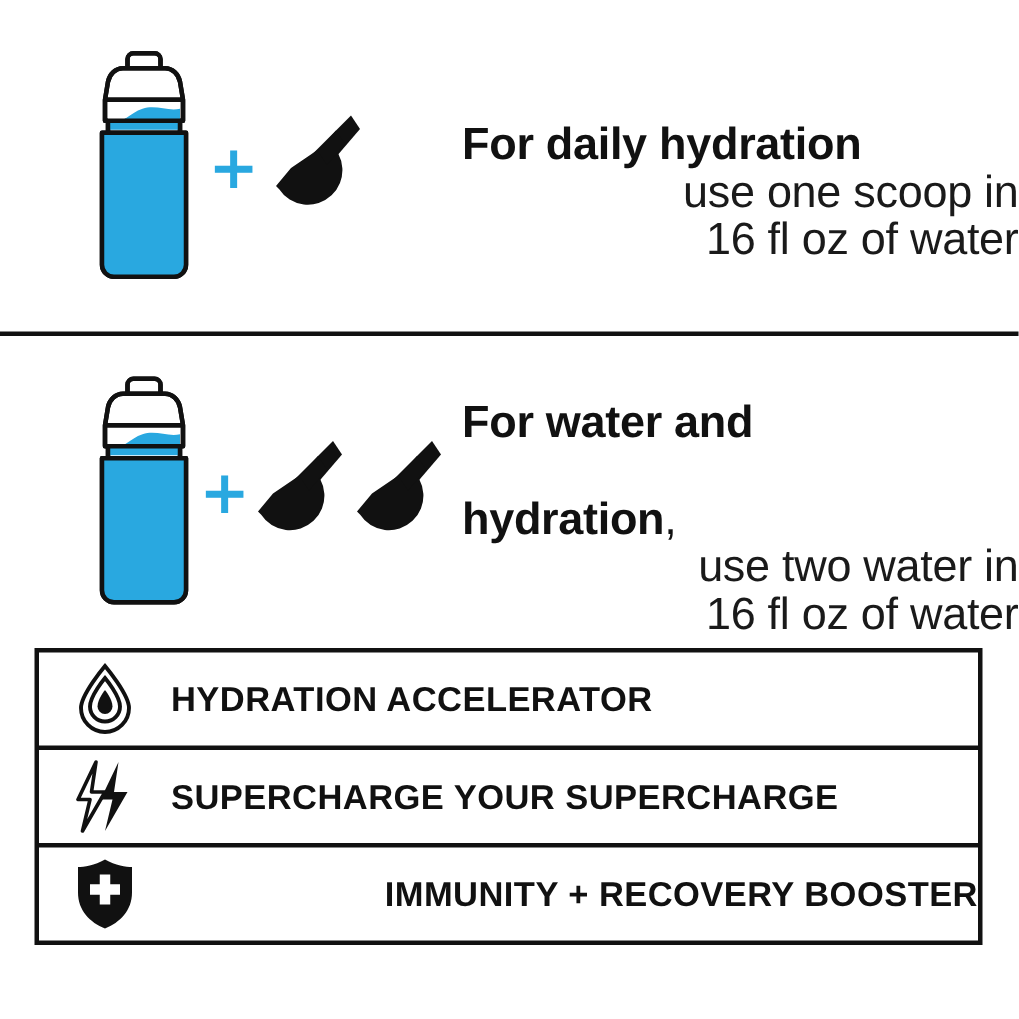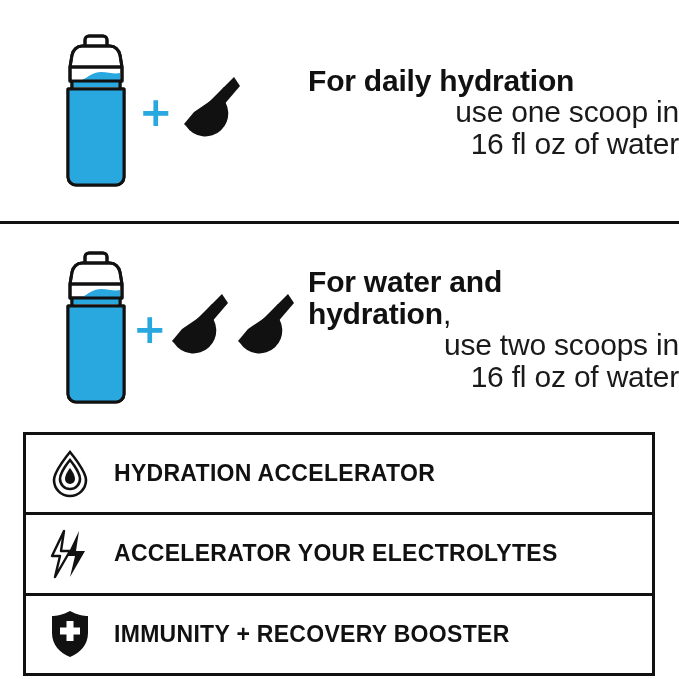--- a/index.html
+++ b/index.html
@@ -65,54 +65,54 @@
   .text-group {
     flex: 1 1 auto;
     padding-left: 8px;
   }
   .line {
     font-size: 30px;
     line-height: 31.5px;
     letter-spacing: -0.2px;
     white-space: nowrap;
   }
-  .line.bold { font-weight: 700; }
+  .line.bold { font-weight: 700; margin-top: 33px; }
   .line.light { font-weight: 400; color: #1a1a1a; text-align: right; }
   .line.bold .punct { font-weight: 400; }
 
   
   #section-divider {
     position: absolute;
     left: 0;
     top: 221px;
     width: 679px;
     height: 3px;
     background: #111111;
   }
 
   
   #feature-box {
     position: absolute;
     left: 23px;
     top: 432px;
     width: 632px;
-    height: 244px;
+    height: 198px;
     border: 3px solid #111111;
     box-sizing: border-box;
     display: flex;
     flex-direction: column;
   }
   .feature-row {
     flex: 1 1 0;
     display: flex;
     align-items: center;
     border-bottom: 3px solid #111111;
     box-sizing: border-box;
   }
-  .feature-row:last-child { border-bottom: none; }
+  .feature-row:last-child { border-bottom: none; justify-content: space-between; }
 
   .feature-icon {
     flex: 0 0 88px;
     display: flex;
     align-items: center;
     justify-content: center;
   }
   .feature-label {
     font-size: 23px;
     font-weight: 700;
@@ -200,21 +200,21 @@
         <path d="M41 20 a23 23 0 1 1 -33 31 L6 49 l10 -12 z" fill="#111111"></path>
         <path d="M34 26 L46 12 L52 21 L40 35 Z" fill="#111111"></path>
       </svg>
     </span>
 
   </div>
 
   <div class="text-group">
     <div class="line bold">For water and</div>
     <div class="line bold"><span>hydration</span><span class="punct">,</span></div>
-    <div class="line light">use two scoops in</div>
+    <div class="line light">use two water in</div>
     <div class="line light">16 fl oz of water</div>
   </div>
 </div>
 
 <div id="feature-box">
 
   <div class="feature-row">
     <div class="feature-icon">
       <svg width="40" height="50" viewBox="0 0 40 50" aria-hidden="true">
         <path d="M20 3 C20 3 4 22 4 31 a16 16 0 0 0 32 0 C36 22 20 3 20 3 z" fill="none" stroke="#111111" stroke-width="2.6"></path>
@@ -225,21 +225,21 @@
     <div class="feature-label">HYDRATION ACCELERATOR</div>
   </div>
 
   <div class="feature-row">
     <div class="feature-icon">
       <svg width="48" height="50" viewBox="0 0 48 50" aria-hidden="true">
         <path d="M18 2 L6 27 L14 27 L9 48 L24 22 L15 22 Z" fill="none" stroke="#111111" stroke-width="2.4" stroke-linejoin="round"></path>
         <path d="M33 2 L21 27 L29 27 L24 48 L39 22 L30 22 Z" fill="#111111"></path>
       </svg>
     </div>
-    <div class="feature-label">ACCELERATOR YOUR ELECTROLYTES</div>
+    <div class="feature-label">SUPERCHARGE YOUR SUPERCHARGE</div>
   </div>
 
   <div class="feature-row">
     <div class="feature-icon">
       <svg width="42" height="50" viewBox="0 0 42 50" aria-hidden="true">
         <path d="M21 2 C14 6 7 7 3 7 L3 24 C3 36 11 44 21 48 C31 44 39 36 39 24 L39 7
                  C35 7 28 6 21 2 z" fill="#111111"></path>
         <path d="M17.5 12 h7 v6.5 h6.5 v7 h-6.5 v6.5 h-7 v-6.5 h-6.5 v-7 h6.5 z" fill="#ffffff"></path>
       </svg>
     </div>

